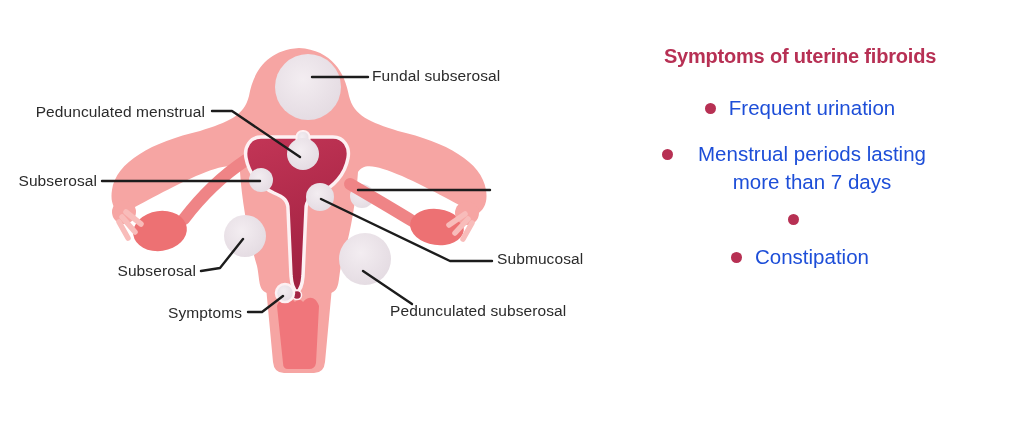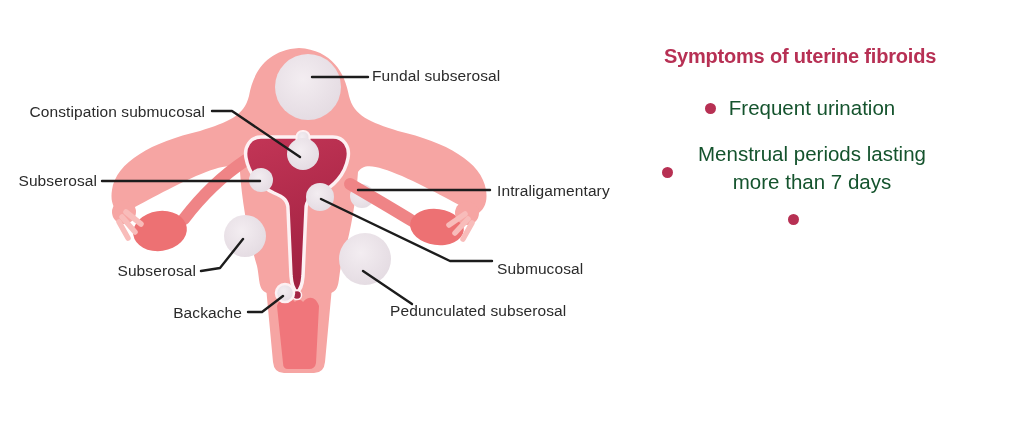--- a/index.html
+++ b/index.html
@@ -18,28 +18,28 @@
   
   .panel{
     position:absolute;left:588px;top:40px;width:424px;
     display:flex;flex-direction:column;align-items:center;
   }
   .panel h1{
     margin:0 0 22px 0;font-size:20px;line-height:32px;font-weight:700;
     color:#b73054;letter-spacing:-0.2px;white-space:nowrap;
   }
   .symptom-item{display:flex;align-items:center;margin-bottom:18px;}
-  .symptom-item.multi{align-items:center;}
+  .symptom-item.multi{align-items:flex-start;}
   .symptom-item .dot{
     width:11px;height:11px;border-radius:50%;background:#b73053;
     margin-right:13px;flex:none;
   }
   .symptom-item.multi .dot{margin-top:9px;}
   .symptom-item .txt{
-    font-size:20.5px;line-height:28px;color:#14532d;white-space:nowrap;
+    font-size:20.5px;line-height:28px;color:#1d4ed8;white-space:nowrap;
   }
   .symptom-item.multi .txt{white-space:normal;max-width:252px;text-align:center;}
 </style>
 </head>
 <body>
 
 <div class="screen">
 
   <div class="diagram">
     <svg width="600" height="434" viewBox="0 0 600 434">
@@ -138,38 +138,41 @@
         <path d="M 102,181 L 260,181"></path>
         <path d="M 358,190 L 490,190"></path>
         <path d="M 201,271 L 220,268 L 243,239"></path>
         <path d="M 321,199 L 450,261 L 492,261"></path>
         <path d="M 248,312 L 262,312 L 283,296"></path>
         <path d="M 363,271 L 412,304"></path>
       </g>
     </svg>
 
     <div class="dlabel" style="left:372px;top:67px;">Fundal subserosal</div>
-    <div class="dlabel r" style="left:0;width:205px;top:103px;">Constipation submucosal</div>
+    <div class="dlabel r" style="left:0;width:205px;top:103px;">Pedunculated menstrual</div>
     <div class="dlabel r" style="left:0;width:97px;top:172px;">Subserosal</div>
-    <div class="dlabel" style="left:497px;top:182px;">Intraligamentary</div>
     <div class="dlabel r" style="left:0;width:196px;top:262px;">Subserosal</div>
-    <div class="dlabel" style="left:497px;top:260px;">Submucosal</div>
-    <div class="dlabel r" style="left:0;width:242px;top:304px;">Backache</div>
+    <div class="dlabel" style="left:497px;top:250px;">Submucosal</div>
+    <div class="dlabel r" style="left:0;width:242px;top:304px;">Symptoms</div>
     <div class="dlabel" style="left:390px;top:302px;">Pedunculated subserosal</div>
   </div>
 
   <div class="panel">
     <h1>Symptoms of uterine fibroids</h1>
 
     <div class="symptom-item">
       <span class="dot"></span>
       <span class="txt">Frequent urination</span>
     </div>
     <div class="symptom-item multi">
       <span class="dot"></span>
       <span class="txt">Menstrual periods lasting more than 7 days</span>
     </div>
     <div class="symptom-item">
       <span class="dot"></span>
     </div>
+    <div class="symptom-item">
+      <span class="dot"></span>
+      <span class="txt">Constipation</span>
+    </div>
   </div>
 
 </div>
 
 </body></html>

